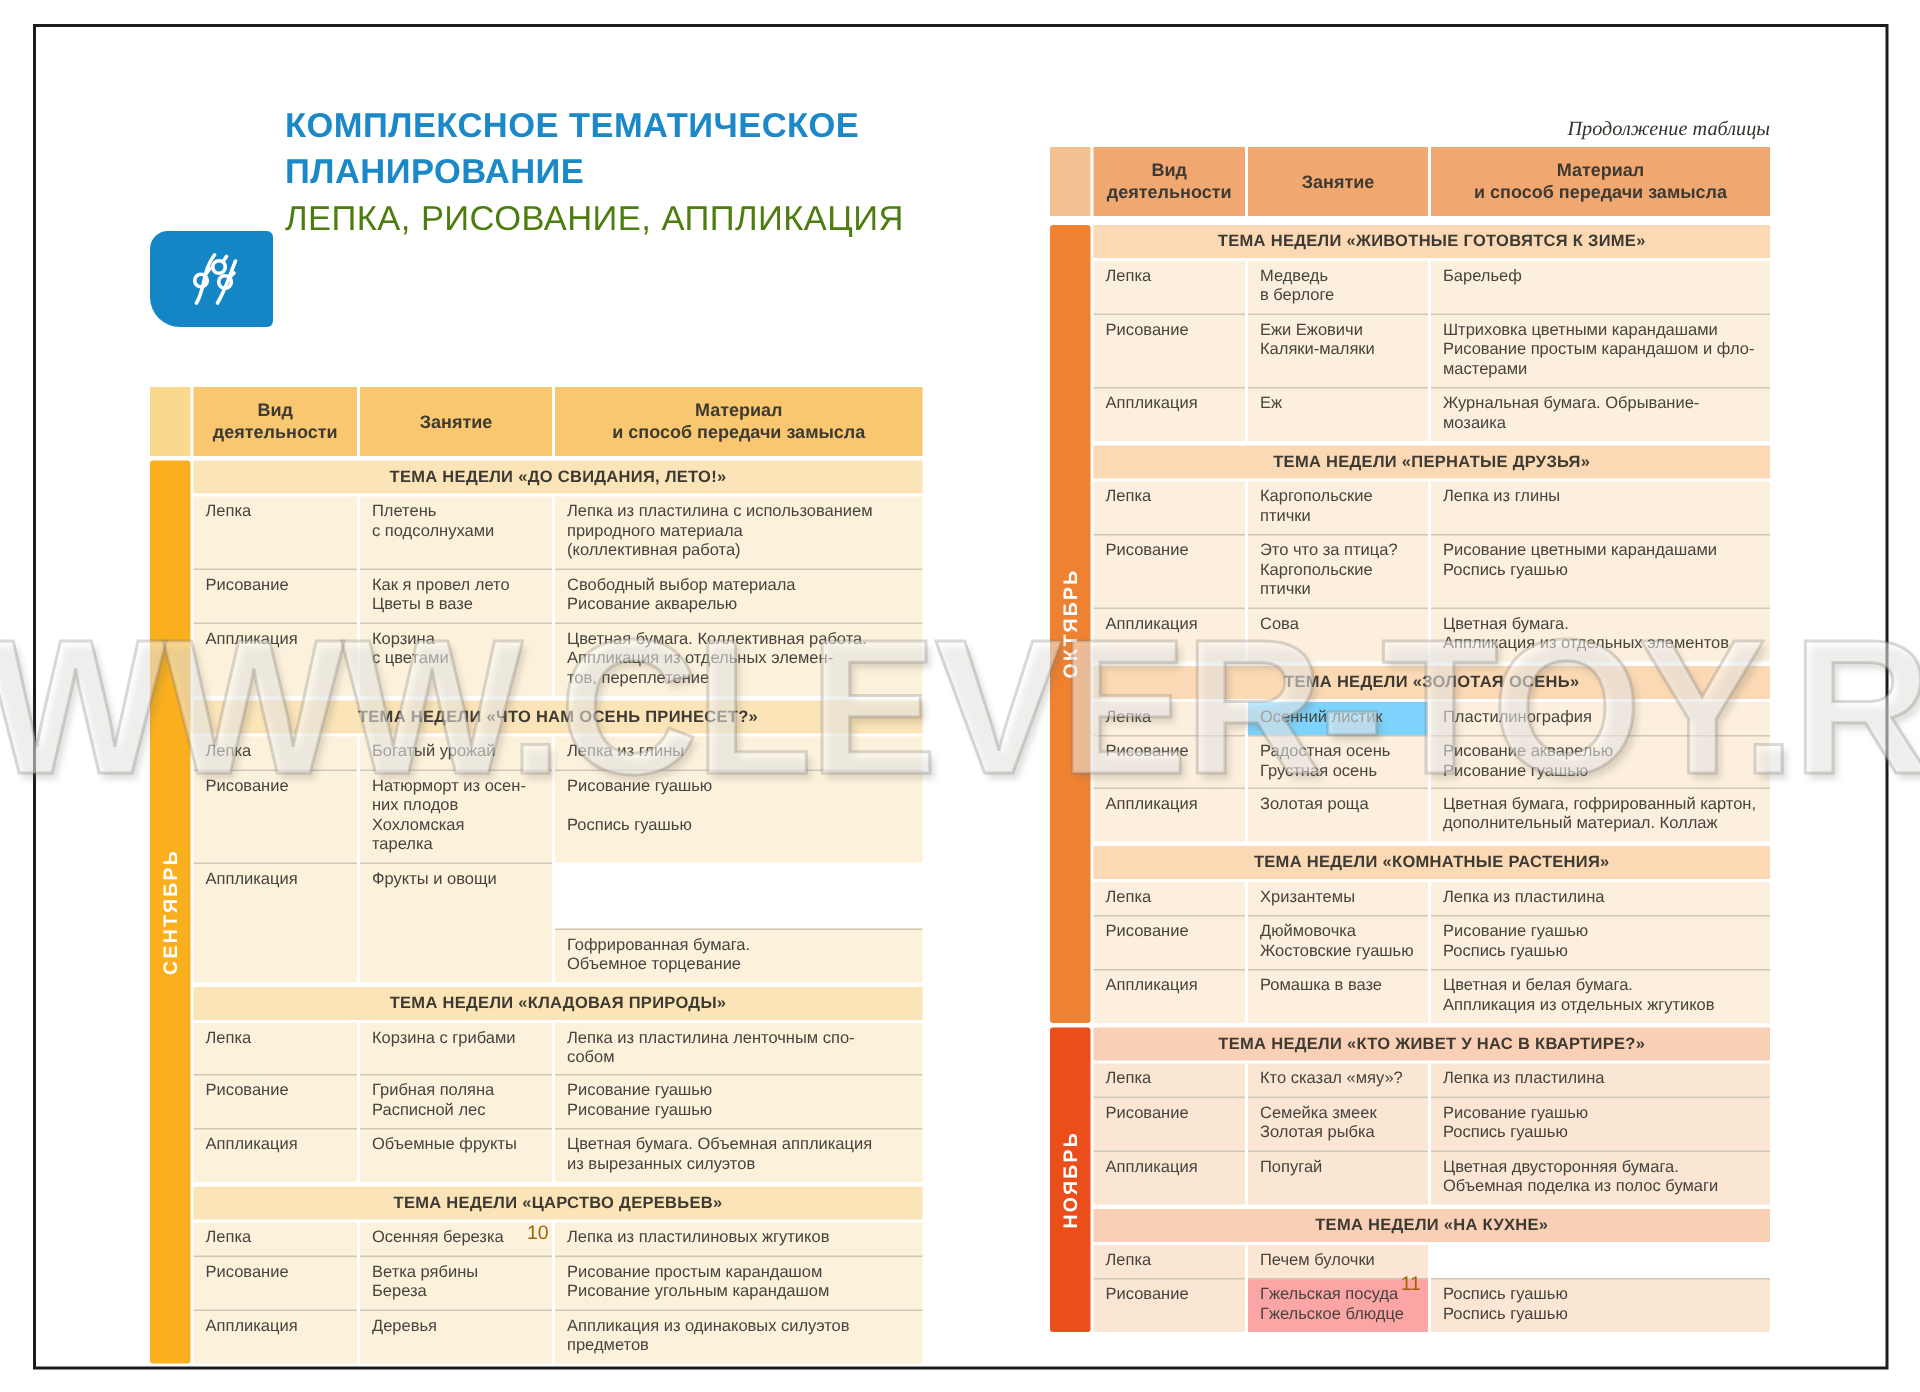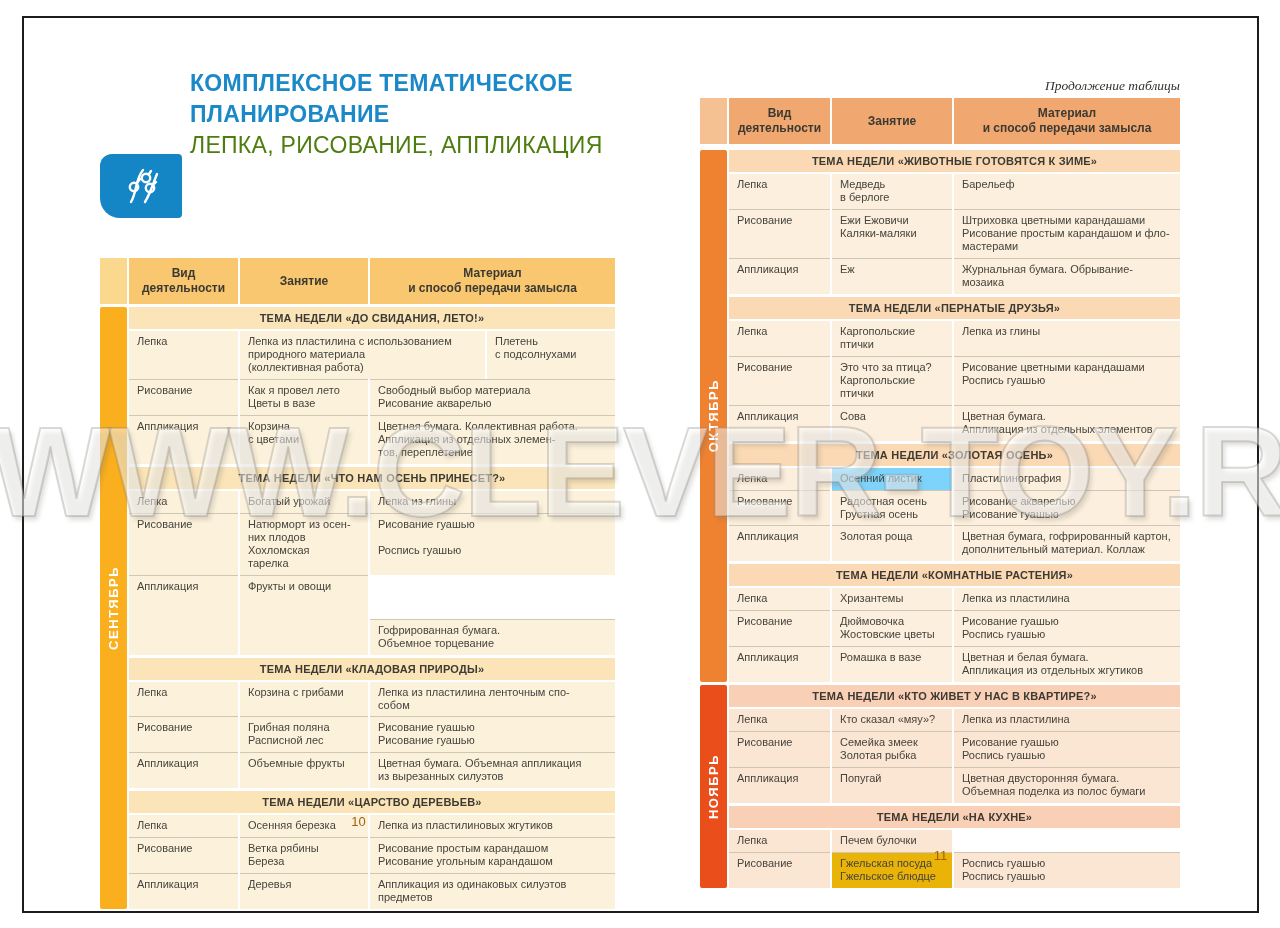--- a/index.html
+++ b/index.html
@@ -91,25 +91,25 @@
   <div class="months-wrap page-left-cols" style="left:100px;top:307px;width:517px;">
       <div class="month-block">
         <div class="month-bar" style="background: rgb(249, 175, 30);">
           <span>СЕНТЯБРЬ</span>
         </div>
         <div class="month-sections">
           <div class="section">
             <div class="theme-row" style="background: rgb(250, 228, 184);">ТЕМА НЕДЕЛИ «ДО СВИДАНИЯ, ЛЕТО!»</div>
             <div class="t-row">
               <div class="cell c1" style="background: rgb(252, 242, 220);">Лепка</div>
+              <div class="cell c2" style="background: rgb(252, 242, 220);">Плетень
+с подсолнухами</div>
               <div class="cell c3" style="background: rgb(252, 242, 220);">Лепка из пластилина с использованием
 природного материала
 (коллективная работа)</div>
-              <div class="cell c2" style="background: rgb(252, 242, 220);">Плетень
-с подсолнухами</div>
             </div>
             <div class="t-row sep">
               <div class="cell c1" style="background: rgb(252, 242, 220);">Рисование</div>
               <div class="cell c2" style="background: rgb(252, 242, 220);">Как я провел лето
 Цветы в вазе</div>
               <div class="cell c3" style="background: rgb(252, 242, 220);">Свободный выбор материала
 Рисование акварелью</div>
             </div>
             <div class="t-row sep">
               <div class="cell c1" style="background: rgb(252, 242, 220);">Аппликация</div>
@@ -280,21 +280,21 @@
           <div class="section">
             <div class="theme-row" style="background: rgb(250, 217, 180);">ТЕМА НЕДЕЛИ «КОМНАТНЫЕ РАСТЕНИЯ»</div>
             <div class="t-row">
               <div class="cell c1" style="background: rgb(252, 239, 221);">Лепка</div>
               <div class="cell c2" style="background: rgb(252, 239, 221);">Хризантемы</div>
               <div class="cell c3" style="background: rgb(252, 239, 221);">Лепка из пластилина</div>
             </div>
             <div class="t-row sep">
               <div class="cell c1" style="background: rgb(252, 239, 221);">Рисование</div>
               <div class="cell c2" style="background: rgb(252, 239, 221);">Дюймовочка
-Жостовские цветы</div>
+Жостовские гуашью</div>
               <div class="cell c3" style="background: rgb(252, 239, 221);">Рисование гуашью
 Роспись гуашью</div>
             </div>
             <div class="t-row sep">
               <div class="cell c1" style="background: rgb(252, 239, 221);">Аппликация</div>
               <div class="cell c2" style="background: rgb(252, 239, 221);">Ромашка в вазе</div>
               <div class="cell c3" style="background: rgb(252, 239, 221);">Цветная и белая бумага.
 Аппликация из отдельных жгутиков</div>
             </div>
           </div>
@@ -327,21 +327,21 @@
             </div>
           </div>
           <div class="section">
             <div class="theme-row" style="background: rgb(249, 207, 182);">ТЕМА НЕДЕЛИ «НА КУХНЕ»</div>
             <div class="t-row">
               <div class="cell c1" style="background: rgb(251, 229, 211);">Лепка</div>
               <div class="cell c2" style="background: rgb(251, 229, 211);">Печем булочки</div>
             </div>
             <div class="t-row sep">
               <div class="cell c1" style="background: rgb(251, 229, 211);">Рисование</div>
-              <div class="cell c2" style="background: #eab308;">Гжельская посуда
+              <div class="cell c2" style="background: #fca5a5;">Гжельская посуда
 Гжельское блюдце</div>
               <div class="cell c3" style="background: rgb(251, 229, 211);">Роспись гуашью
 Роспись гуашью</div>
             </div>
           </div>
         </div>
       </div>
     </div>
 
   <div class="page-number" style="left:700px;top:848px;width:481px;">11</div>

